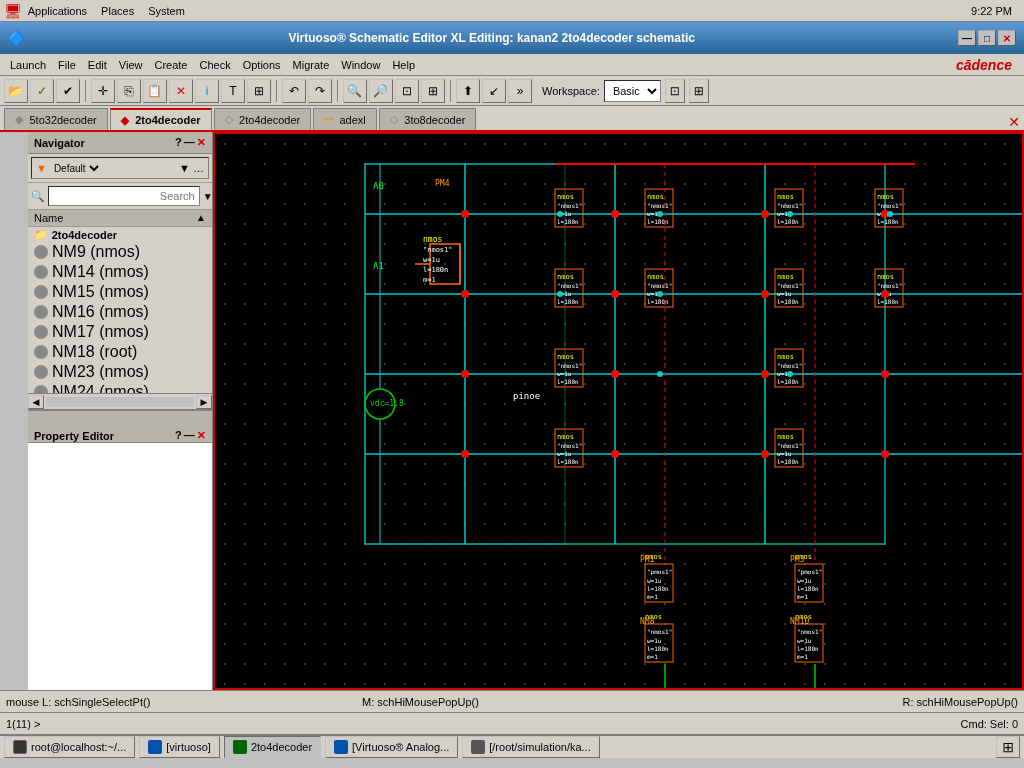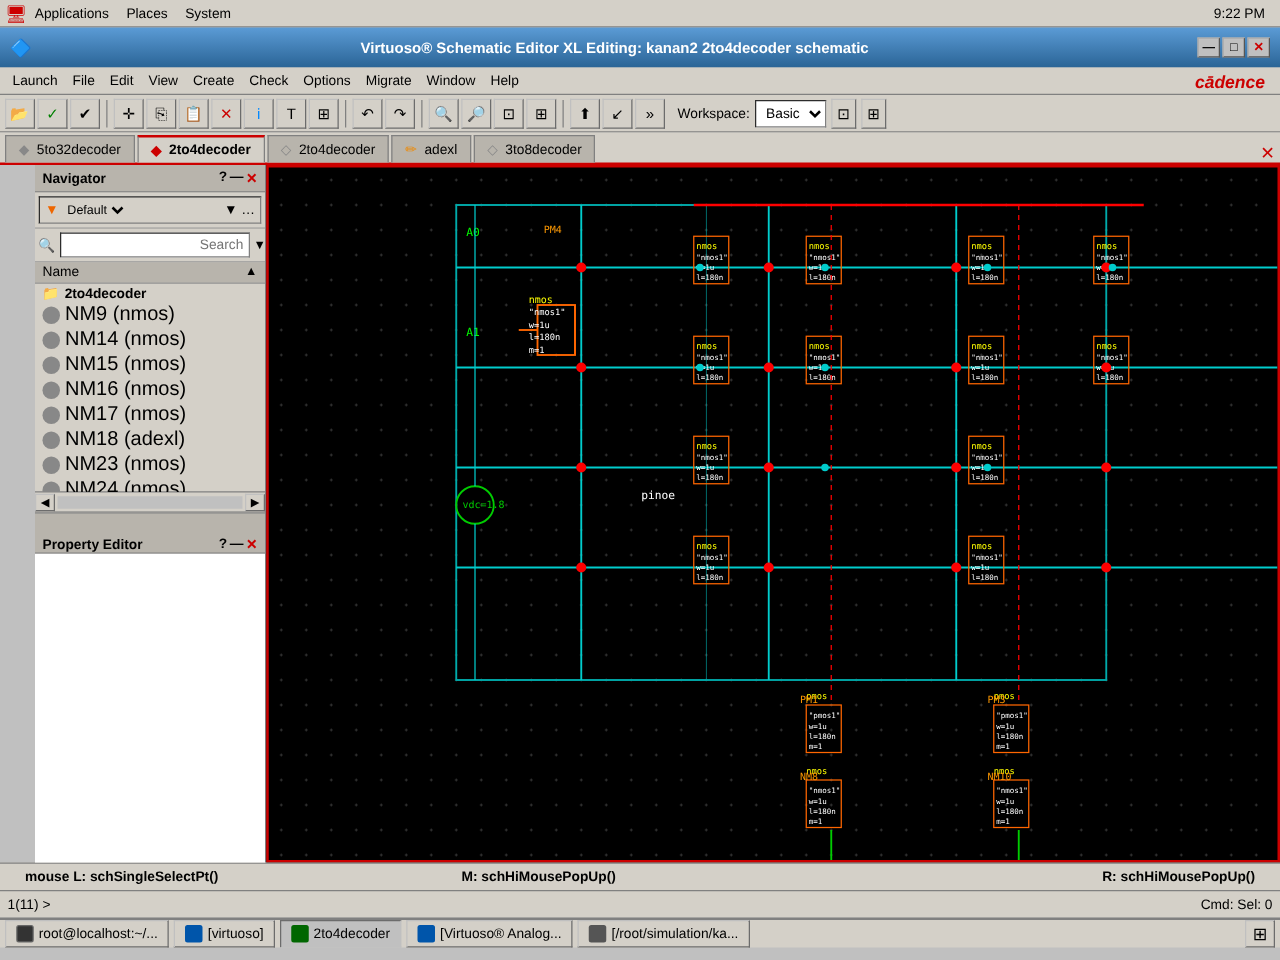--- a/index.html
+++ b/index.html
@@ -171,21 +171,21 @@
       position: relative;
       overflow: hidden;
     }
 
     
     #left-scrollbar { height: 16px; background: #d4d0c8; border-top: 1px solid #808080; }
 
     
     #status-bar-1 {
       background: #d4d0c8; height: 22px; display: flex; align-items: center;
-      padding: 0 20px; font-size: 11px; border-top: 1px solid #808080; font-weight: bold;
+      padding: 0 6px; font-size: 11px; border-top: 1px solid #808080;
     }
     #status-bar-2 {
       background: #d4d0c8; height: 22px; display: flex; align-items: center;
       padding: 0 6px; font-size: 11px; border-top: 1px solid #808080;
     }
     #status-bar-2 .status-section { flex: 1; }
     #status-bar-2 .status-cmd { margin-left: auto; }
 
     
     #taskbar {
@@ -363,21 +363,21 @@
           <div class="nav-item">
             <span class="item-icon" style="background:#888;"></span>
             <span>NM16 (nmos)</span>
           </div>
           <div class="nav-item">
             <span class="item-icon" style="background:#888;"></span>
             <span>NM17 (nmos)</span>
           </div>
           <div class="nav-item">
             <span class="item-icon" style="background:#888;"></span>
-            <span>NM18 (adexl)</span>
+            <span>NM18 (root)</span>
           </div>
           <div class="nav-item">
             <span class="item-icon" style="background:#888;"></span>
             <span>NM23 (nmos)</span>
           </div>
           <div class="nav-item">
             <span class="item-icon" style="background:#888;"></span>
             <span>NM24 (nmos)</span>
           </div>
           <div class="nav-item">

